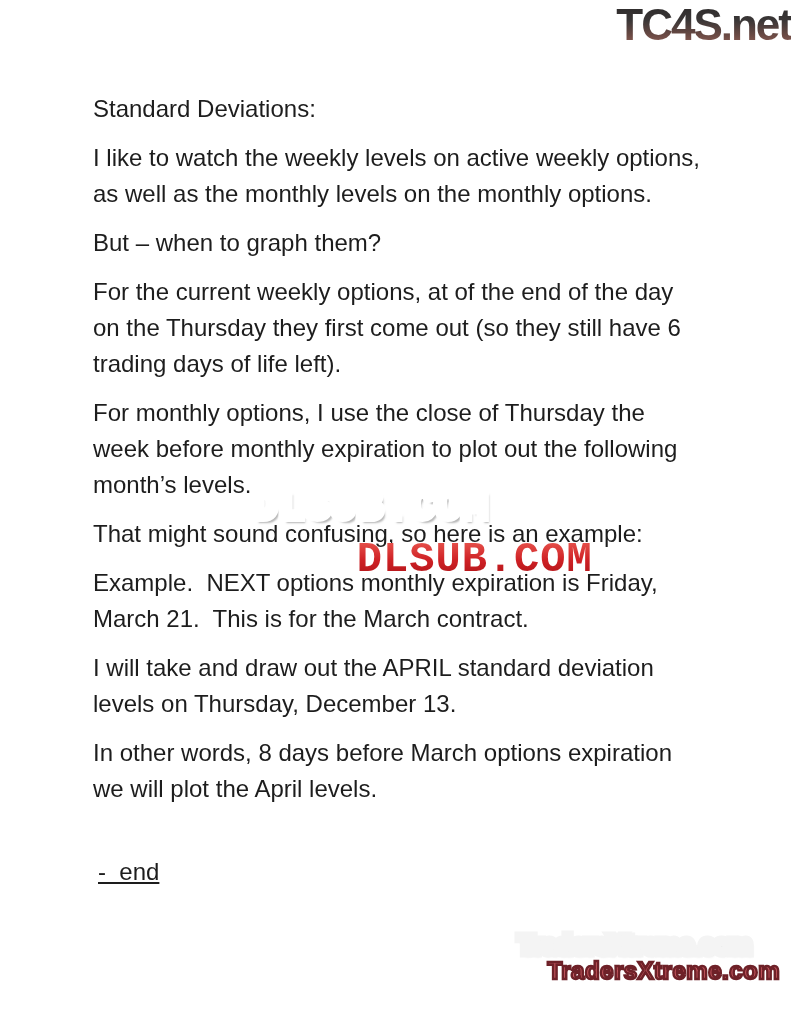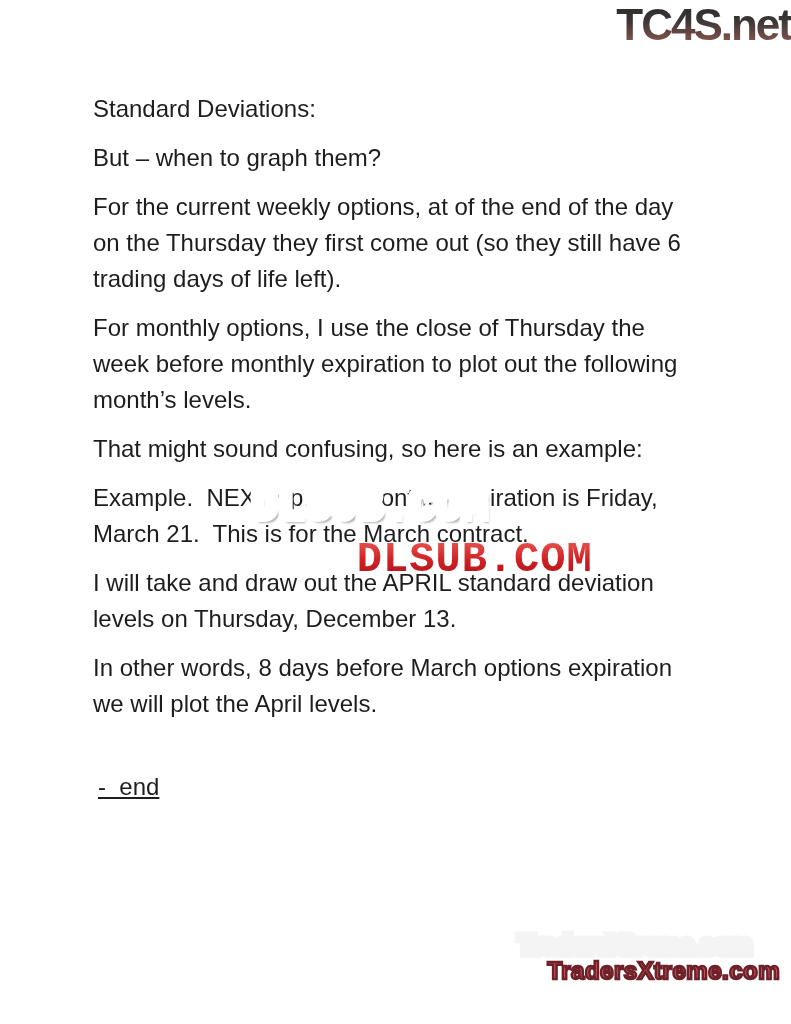--- a/index.html
+++ b/index.html
@@ -105,20 +105,22 @@
 <body>
 
 <div class="page">
 
   <div class="tc4s">
     <span class="tc4s-fill">TC4S.net</span>
   </div>
 
   <div class="doc">
     <p class="para">Standard Deviations:</p>
+    <p class="para">I like to watch the weekly levels on active weekly options,
+as well as the monthly levels on the monthly options.</p>
     <p class="para">But – when to graph them?</p>
     <p class="para">For the current weekly options, at of the end of the day
 on the Thursday they first come out (so they still have 6
 trading days of life left).</p>
     <p class="para">For monthly options, I use the close of Thursday the
 week before monthly expiration to plot out the following
 month’s levels.</p>
     <p class="para">That might sound confusing, so here is an example:</p>
     <p class="para">Example.  NEXT options monthly expiration is Friday,
 March 21.  This is for the March contract.</p>

